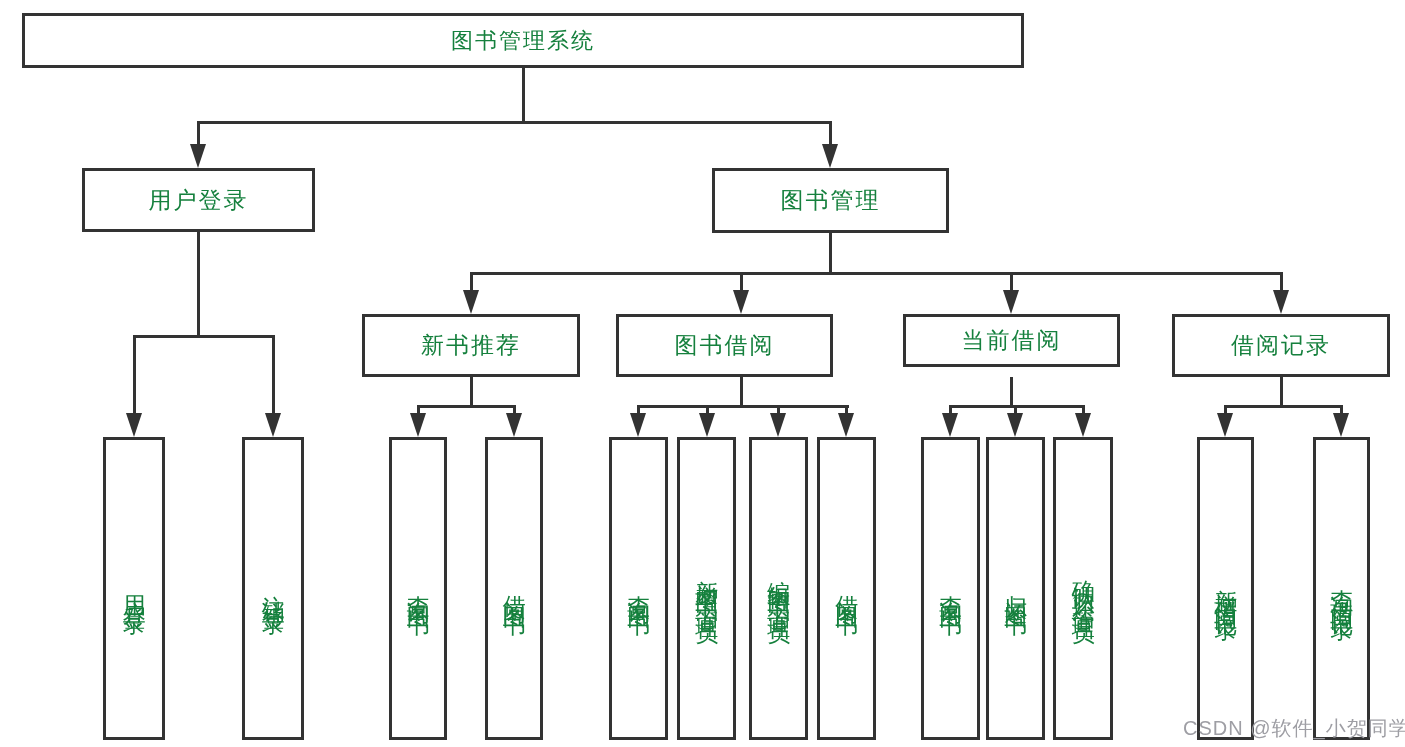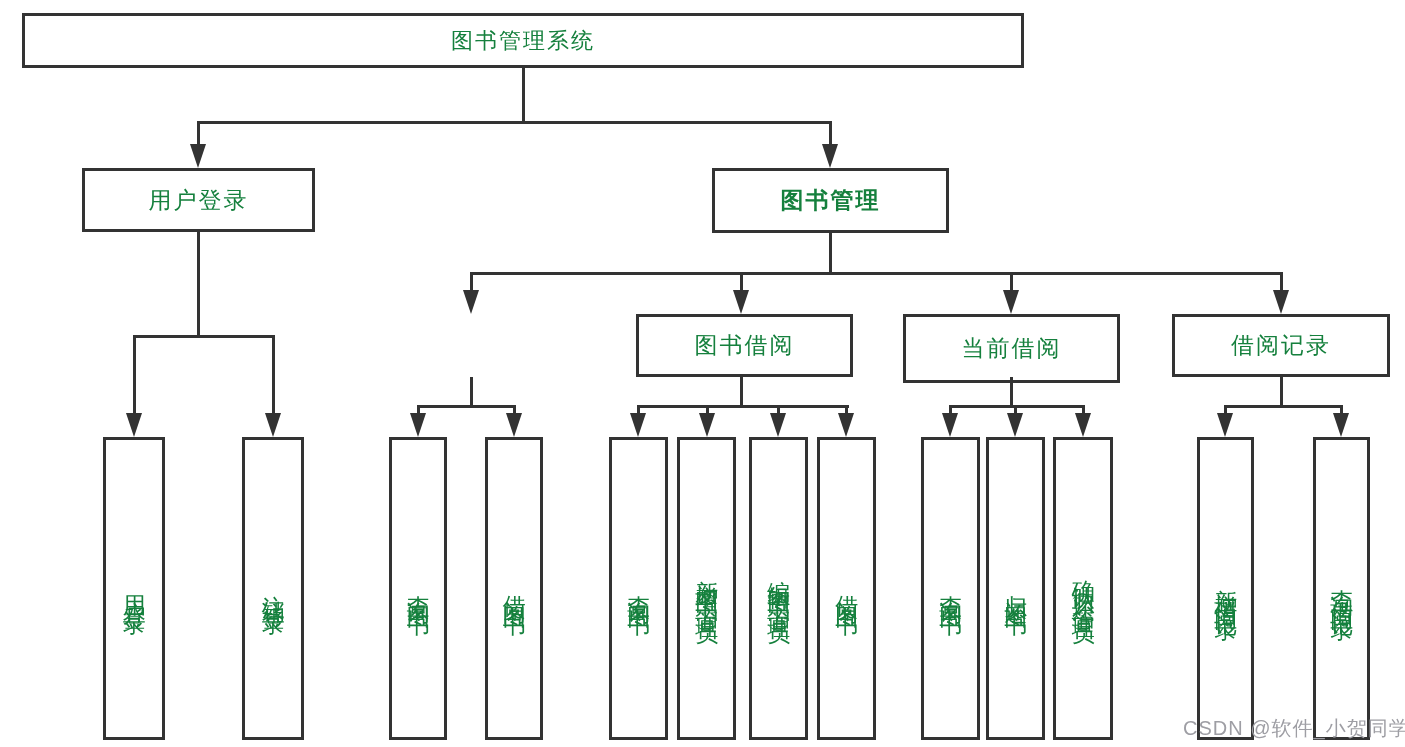--- a/index.html
+++ b/index.html
@@ -44,21 +44,21 @@
   <div class="vline" style="left:521.5px; top:68px; height:53px;"></div>
   <div class="hline" style="left:196.5px; top:121px; width:635px;"></div>
   <div class="vline" style="left:196.5px; top:121px; height:26px;"></div>
   <div class="arrow" style="left:190px; top:144px;"></div>
   <div class="vline" style="left:828.5px; top:121px; height:26px;"></div>
   <div class="arrow" style="left:822px; top:144px;"></div>
 
   <div class="node" style="left:82px; top:168px; width:233px; height:64px;">
     <span>用户登录</span>
   </div>
-  <div class="node" style="left:712px; top:168px; width:237px; height:65px;font-weight:bold;">
+  <div class="node" style="left:712px; top:168px; width:237px; height:65px;">
     <span>图书管理</span>
   </div>
 
   <div class="vline" style="left:196.5px; top:232px; height:103px;"></div>
   <div class="hline" style="left:132.5px; top:335px; width:142px;"></div>
   <div class="vline" style="left:132.5px; top:335px; height:80px;"></div>
   <div class="arrow" style="left:126px; top:413px;"></div>
   <div class="vline" style="left:271.5px; top:335px; height:80px;"></div>
   <div class="arrow" style="left:265px; top:413px;"></div>
 
@@ -66,24 +66,27 @@
   <div class="hline" style="left:469.5px; top:272px; width:813px;"></div>
   <div class="vline" style="left:469.5px; top:272px; height:20px;"></div>
   <div class="arrow" style="left:463px; top:290px;"></div>
   <div class="vline" style="left:739.5px; top:272px; height:20px;"></div>
   <div class="arrow" style="left:733px; top:290px;"></div>
   <div class="vline" style="left:1009.5px; top:272px; height:20px;"></div>
   <div class="arrow" style="left:1003px; top:290px;"></div>
   <div class="vline" style="left:1279.5px; top:272px; height:20px;"></div>
   <div class="arrow" style="left:1273px; top:290px;"></div>
 
-  <div class="node" style="left:636px; top:314px; width:217px; height:63px;">
+  <div class="node" style="left:362px; top:314px; width:218px; height:63px;">
+    <span>新书推荐</span>
+  </div>
+  <div class="node" style="left:616px; top:314px; width:217px; height:63px;">
     <span>图书借阅</span>
   </div>
-  <div class="node" style="left:903px; top:314px; width:217px; height:69px;">
+  <div class="node" style="left:903px; top:314px; width:217px; height:53px;">
     <span>当前借阅</span>
   </div>
   <div class="node" style="left:1172px; top:314px; width:218px; height:63px;text-align:center;">
     <span>借阅记录</span>
   </div>
 
   <div class="vline" style="left:469.5px; top:377px; height:28px;"></div>
   <div class="hline" style="left:416.5px; top:405px; width:99px;"></div>
   <div class="vline" style="left:416.5px; top:405px; height:10px;"></div>
   <div class="arrow" style="left:410px; top:413px;"></div>

